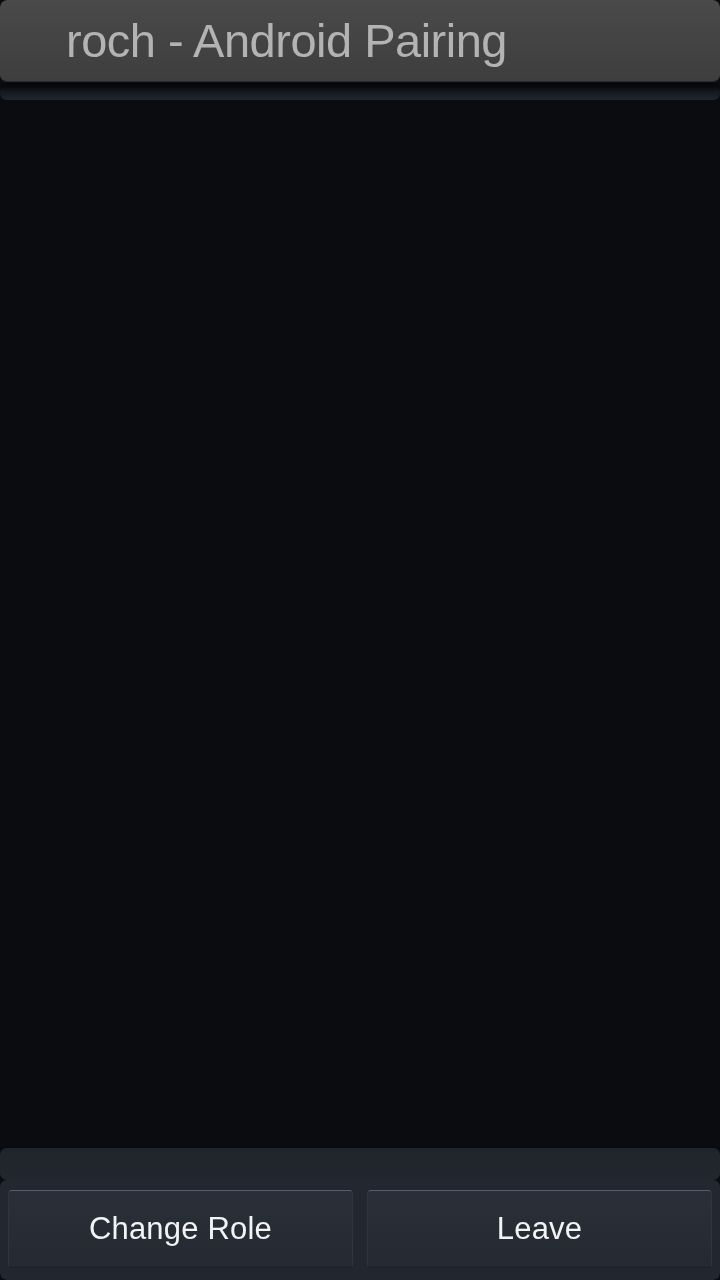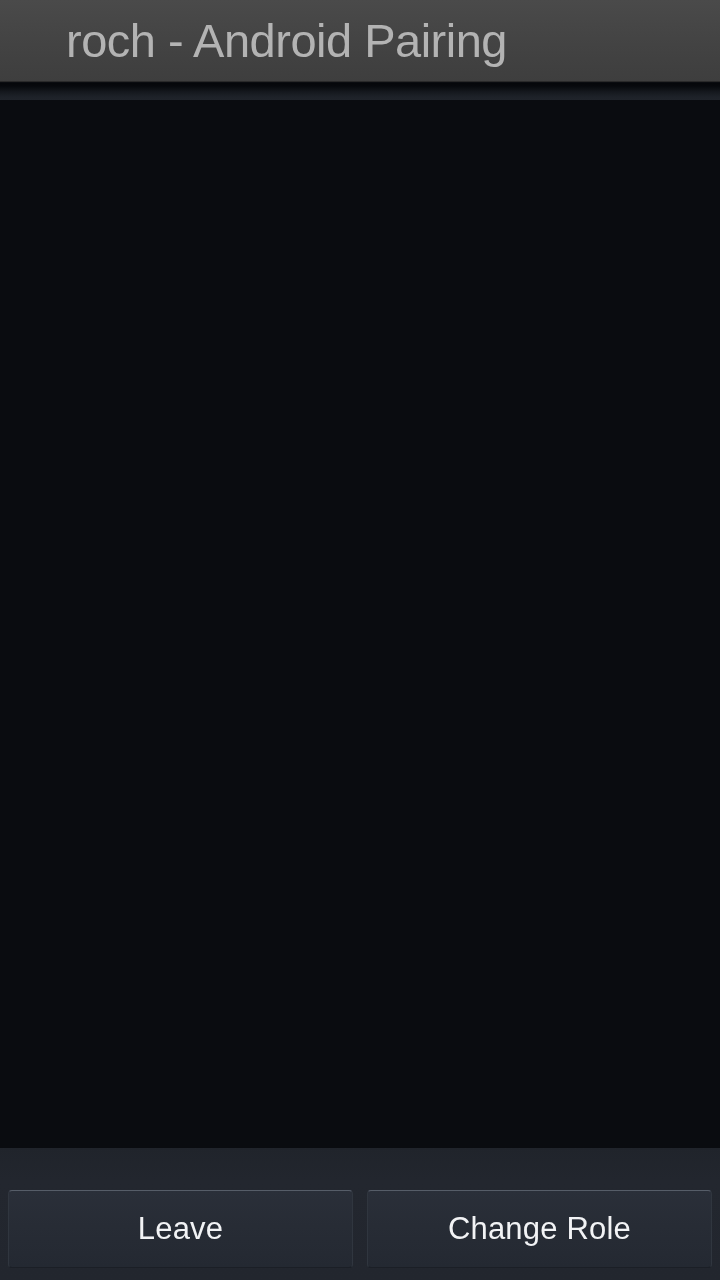--- a/index.html
+++ b/index.html
@@ -1,15 +1,15 @@
 <!DOCTYPE html>
 <html><head>
 <meta charset="utf-8">
 <style>
-  * { margin:0; padding:0; box-sizing:border-box; }
+  * { margin:0; padding:0; box-sizing:border-box;border-radius:7px; }
   html,body { width:720px; height:1280px; }
   body {
     font-family:"Liberation Sans", sans-serif;
     background:#0a0c10;
     overflow:hidden;
     position:relative;
   }
 
   
   #title-bar {
@@ -112,15 +112,15 @@
     <div class="app-cell">
       
       
     </div>
 
   </div>
 </div>
 
 <div id="spacer-above-bar"></div>
 <div id="button-bar">
+  <button class="bar-btn">Change Role</button>
   <button class="bar-btn">Leave</button>
-  <button class="bar-btn">Change Role</button>
 </div>
 
 </body></html>

